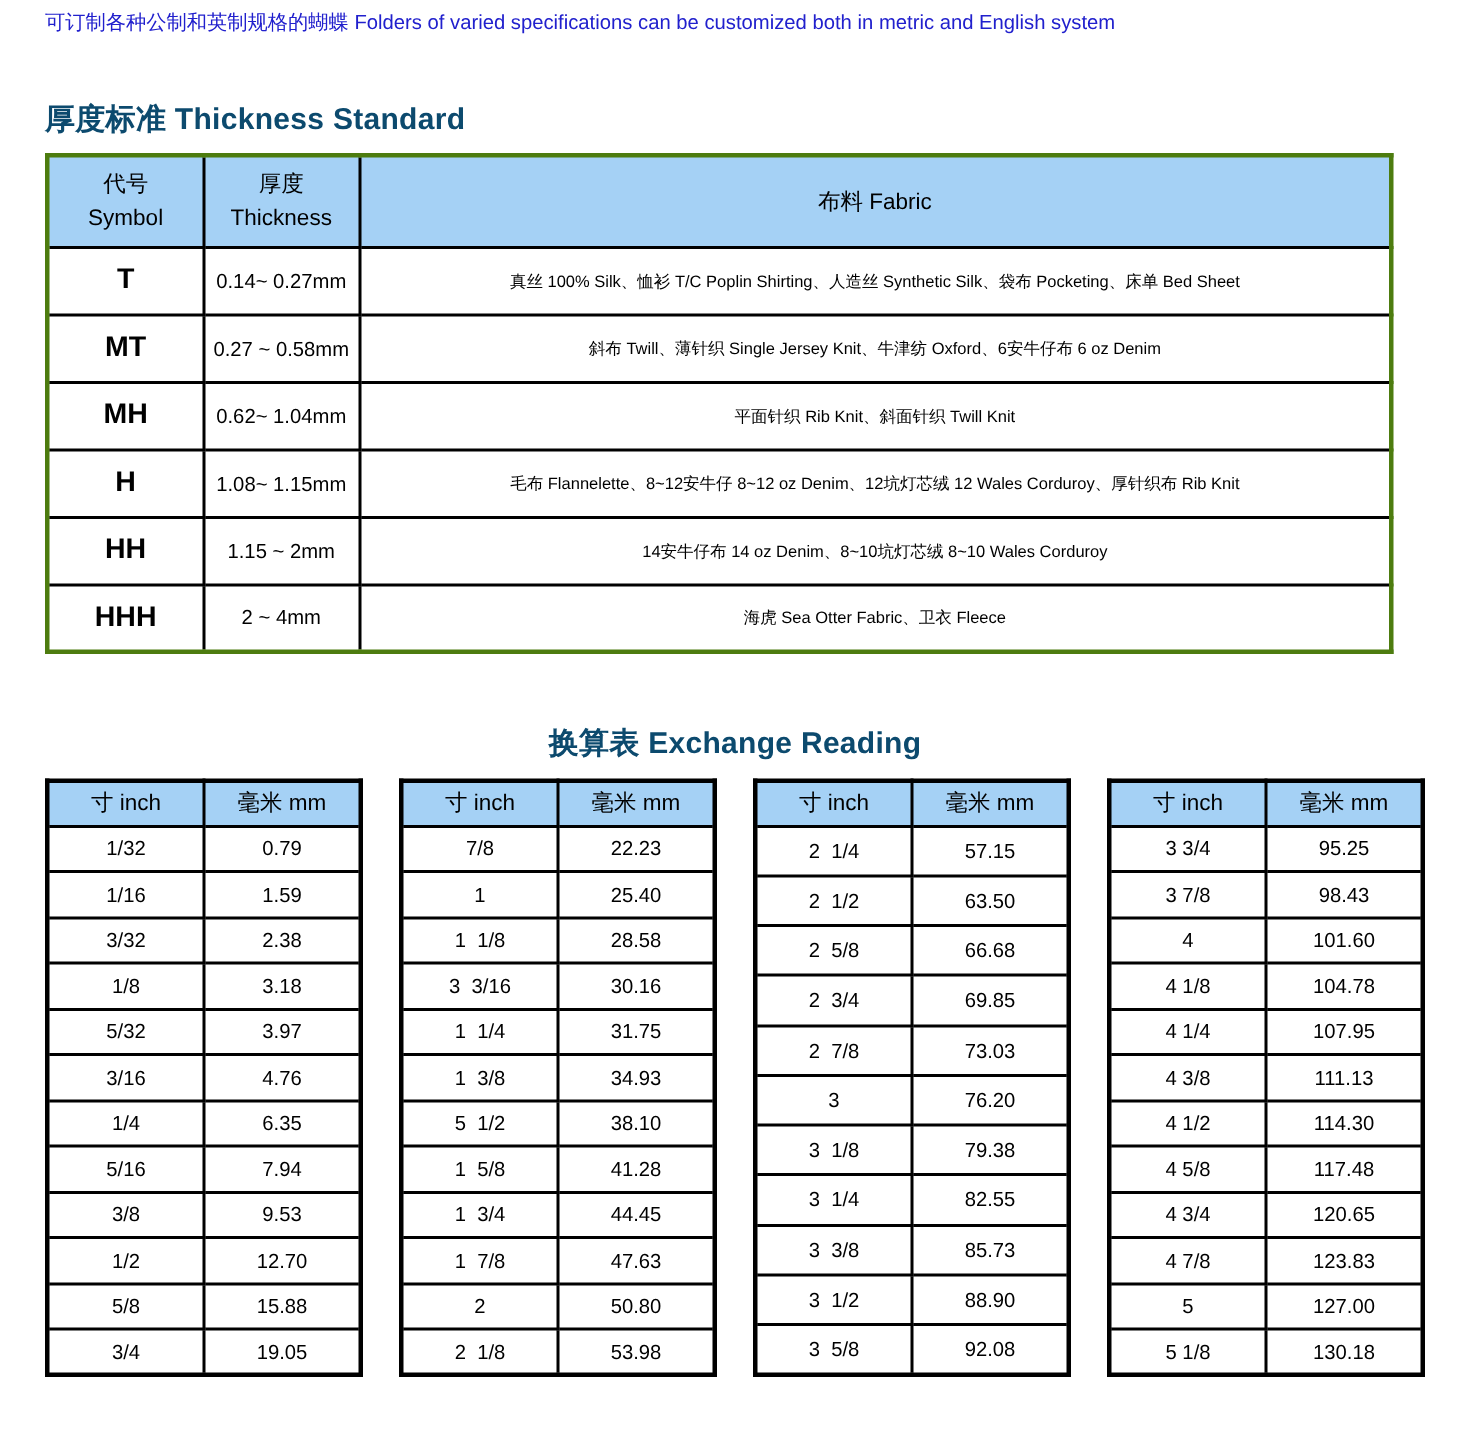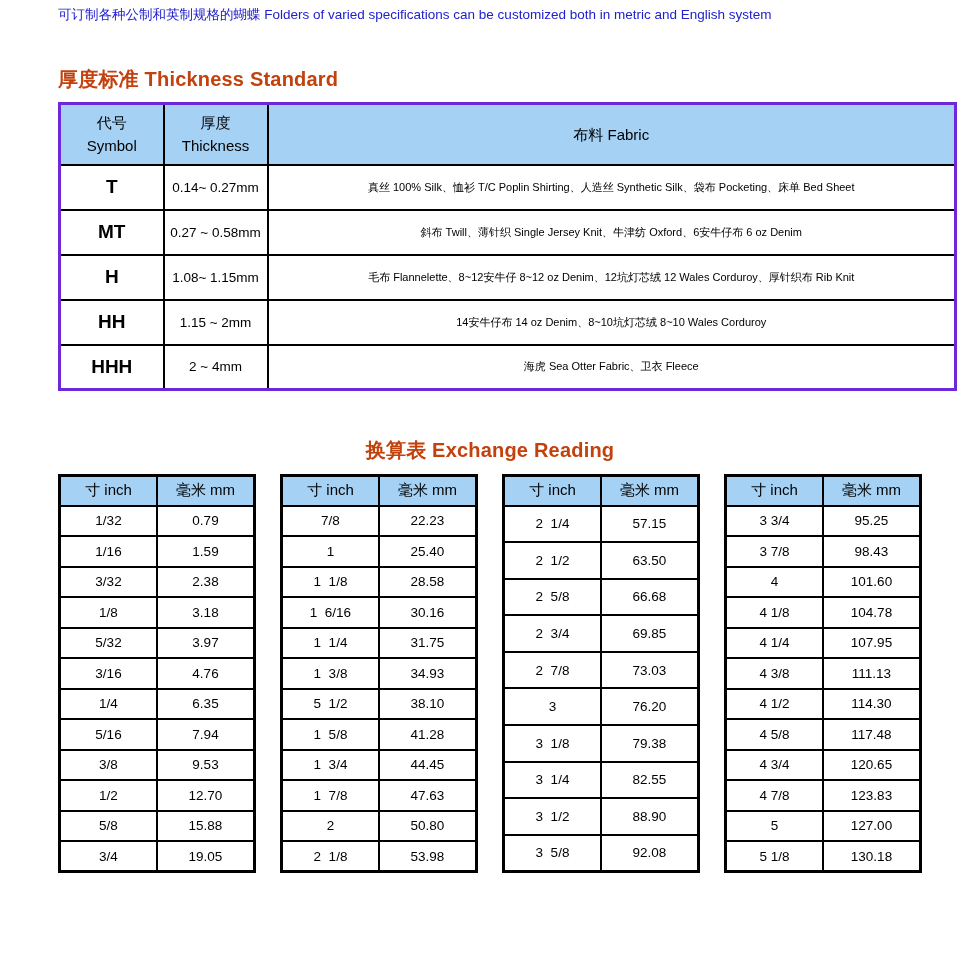--- a/index.html
+++ b/index.html
@@ -4,43 +4,43 @@
 <style>
   * { box-sizing: border-box; margin: 0; padding: 0; }
   html, body { background: #ffffff; }
   body {
     width: 980px;
     height: 953px;
     font-family: "Liberation Sans", sans-serif;
     color: #000;
     overflow: hidden;
   }
-  .page { padding: 0 58px; }
+  .page { padding: 0 30px; }
 
   .top-note {
     padding-top: 6px;
     font-size: 13.5px;
     color: #2120cd;
     white-space: nowrap;
   }
 
   .section-heading {
     font-size: 20px;
     font-weight: bold;
-    color: #c2410c;
+    color: #0c4a6e;
     letter-spacing: 0.2px;
   }
   .heading-thickness { margin-top: 42px; margin-bottom: 9px; }
   .heading-exchange  { margin-top: 46px; margin-bottom: 10px; text-align: center; }
 
   
   table { border-collapse: collapse; table-layout: fixed; }
   .thickness-table {
     width: 896px;
-    border: 3px solid #6d28d9;
+    border: 3px solid #4d7c0f;
   }
   .thickness-table th, .thickness-table td {
     border: 2px solid #000;
     text-align: center;
     vertical-align: middle;
   }
   .thickness-table th {
     background: #a5d1f5;
     font-weight: normal;
     font-size: 15px;
@@ -109,20 +109,25 @@
           <td class="cell-symbol">T</td>
           <td class="cell-thickness">0.14~ 0.27mm</td>
           <td class="cell-fabric">真丝 100% Silk、恤衫 T/C Poplin Shirting、人造丝 Synthetic Silk、袋布 Pocketing、床单 Bed Sheet</td>
         </tr>
         <tr>
           <td class="cell-symbol">MT</td>
           <td class="cell-thickness">0.27 ~ 0.58mm</td>
           <td class="cell-fabric">斜布 Twill、薄针织 Single Jersey Knit、牛津纺 Oxford、6安牛仔布 6 oz Denim</td>
         </tr>
         <tr>
+          <td class="cell-symbol">MH</td>
+          <td class="cell-thickness">0.62~ 1.04mm</td>
+          <td class="cell-fabric">平面针织 Rib Knit、斜面针织 Twill Knit</td>
+        </tr>
+        <tr>
           <td class="cell-symbol">H</td>
           <td class="cell-thickness">1.08~ 1.15mm</td>
           <td class="cell-fabric">毛布 Flannelette、8~12安牛仔 8~12 oz Denim、12坑灯芯绒 12 Wales Corduroy、厚针织布 Rib Knit</td>
         </tr>
         <tr>
           <td class="cell-symbol">HH</td>
           <td class="cell-thickness">1.15 ~ 2mm</td>
           <td class="cell-fabric">14安牛仔布 14 oz Denim、8~10坑灯芯绒 8~10 Wales Corduroy</td>
         </tr>
         <tr>
@@ -208,21 +213,21 @@
           </tr>
           <tr>
             <td>1</td>
             <td>25.40</td>
           </tr>
           <tr>
             <td>1  1/8</td>
             <td>28.58</td>
           </tr>
           <tr>
-            <td>1  6/16</td>
+            <td>3  3/16</td>
             <td>30.16</td>
           </tr>
           <tr>
             <td>1  1/4</td>
             <td>31.75</td>
           </tr>
           <tr>
             <td>1  3/8</td>
             <td>34.93</td>
           </tr>
@@ -286,20 +291,24 @@
           </tr>
           <tr>
             <td>3  1/8</td>
             <td>79.38</td>
           </tr>
           <tr>
             <td>3  1/4</td>
             <td>82.55</td>
           </tr>
           <tr>
+            <td>3  3/8</td>
+            <td>85.73</td>
+          </tr>
+          <tr>
             <td>3  1/2</td>
             <td>88.90</td>
           </tr>
           <tr>
             <td>3  5/8</td>
             <td>92.08</td>
           </tr>
         </tbody>
       </table>
       <table class="ex-table">

